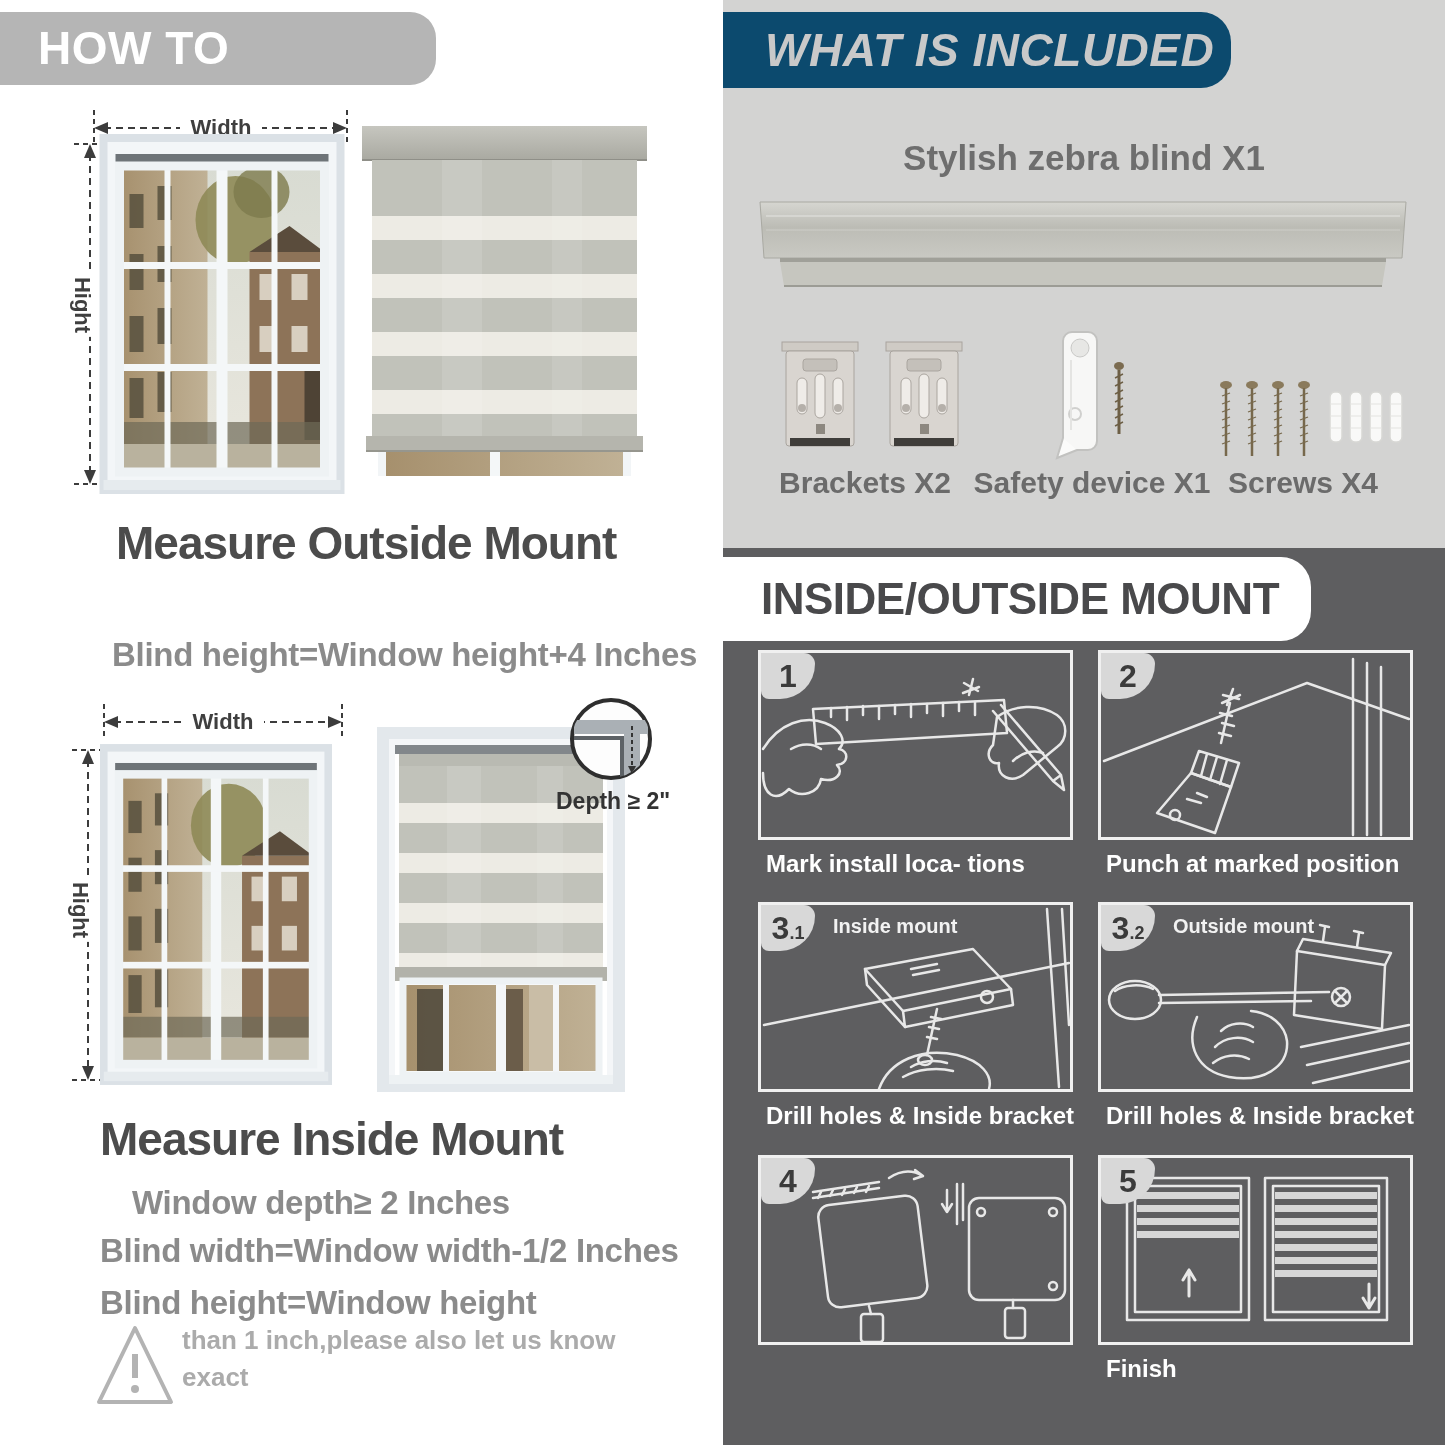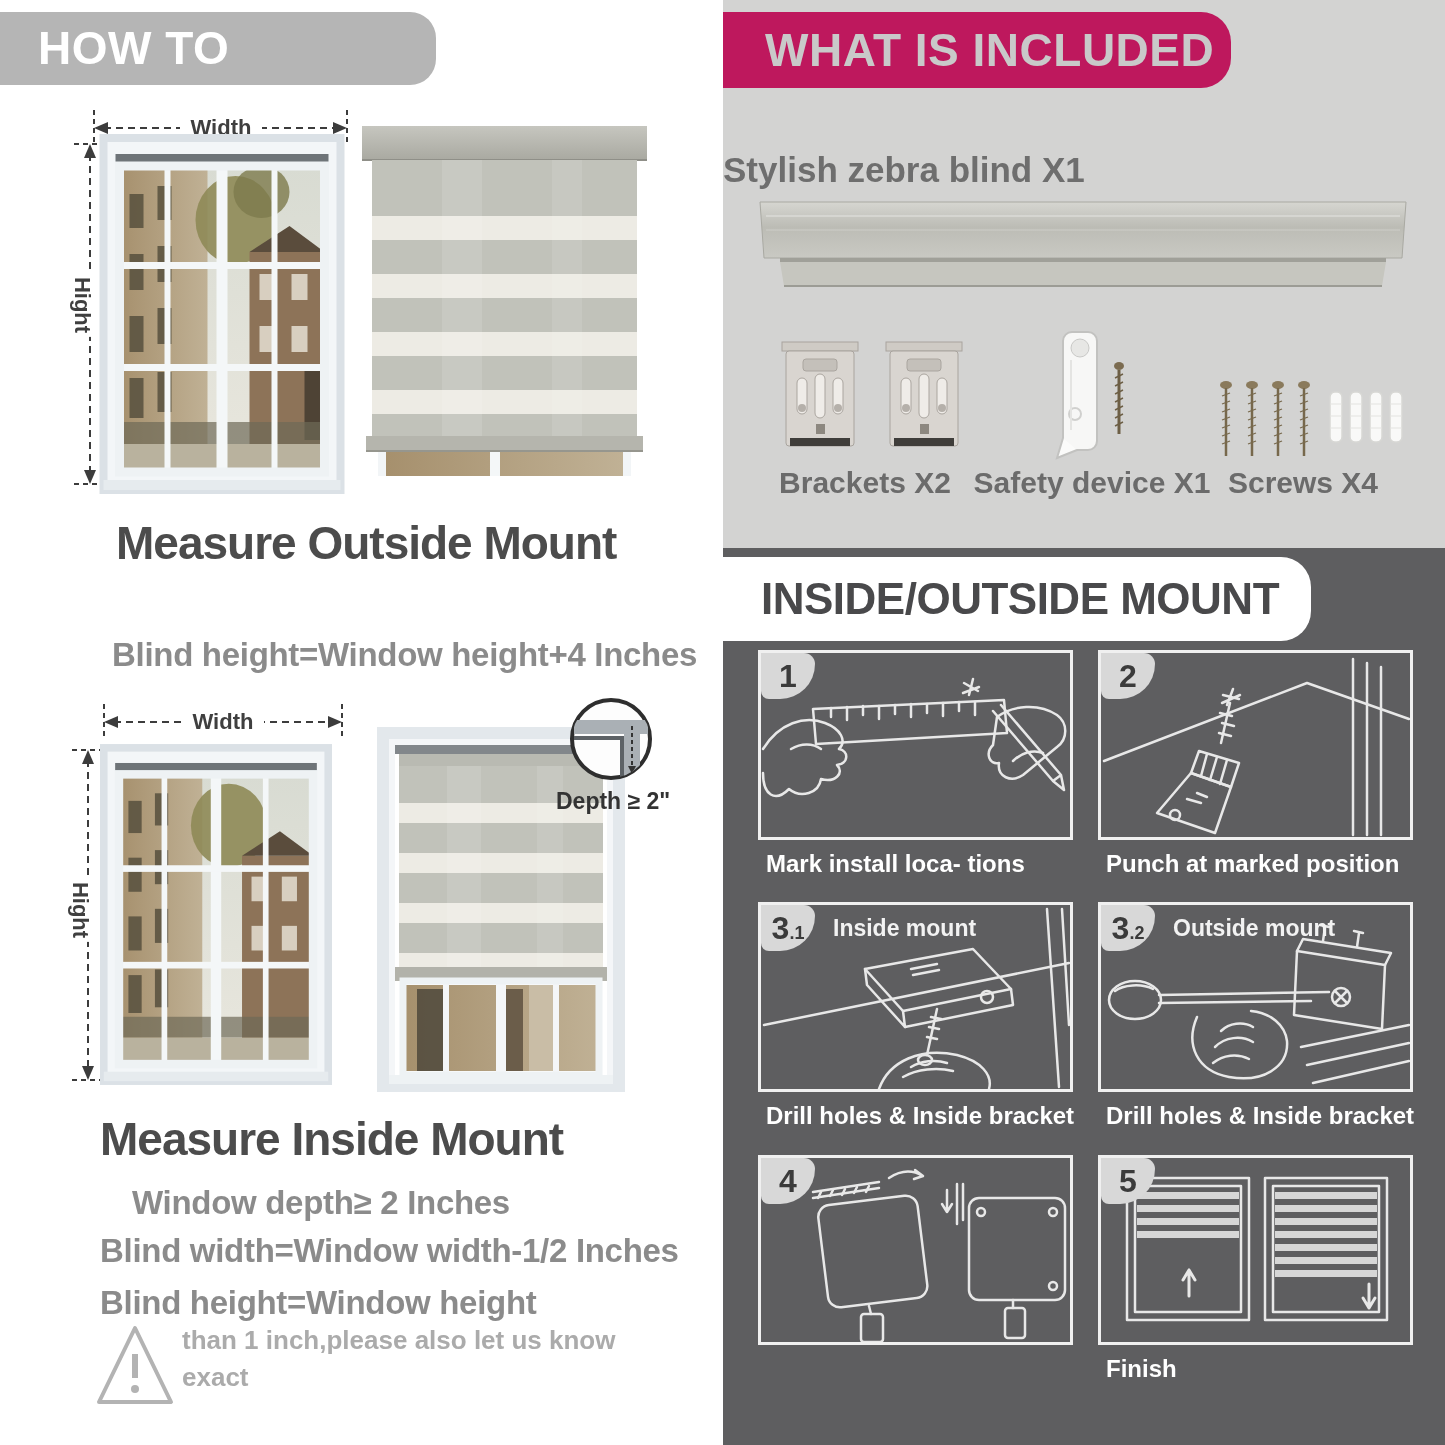--- a/index.html
+++ b/index.html
@@ -12,38 +12,38 @@
             line-height:73px;padding-left:38px;letter-spacing:.5px;box-sizing:border-box;}
   .sec-title{font-size:46px;font-weight:bold;color:#4c4c4c;letter-spacing:-1px;}
   .sec-line{font-size:33px;font-weight:bold;color:#8b8b8b;letter-spacing:-.3px;}
   .dim-label-v{font-size:22px;font-weight:bold;color:#3f3f3f;background:#fff;
                transform:rotate(90deg);transform-origin:center;padding:2px 4px;}
   .depth-label{font-size:23px;font-weight:bold;color:#333;}
   .note-text{font-size:26px;font-weight:bold;color:#ababab;line-height:37px;}
   
   .bg-light{left:723px;top:0;width:722px;height:548px;background:#d3d3d2;}
   .bg-dark{left:723px;top:548px;width:722px;height:897px;background:#5e5e60;}
-  .hdr-included{left:723px;top:12px;width:508px;height:76px;background:#be185d;
+  .hdr-included{left:723px;top:12px;width:508px;height:76px;background:#0c4a6e;
                 border-radius:0 30px 30px 0;color:#c9c9c9;font-size:46px;font-weight:bold;
-                line-height:76px;padding-left:42px;letter-spacing:.5px;box-sizing:border-box;}
-  .blind-label{left:723px;top:138px;width:722px;text-align:left;font-size:35px;
-               font-weight:bold;color:#6e6e6e;margin-top:12px;}
+                line-height:76px;padding-left:42px;letter-spacing:.5px;box-sizing:border-box;font-style:italic;}
+  .blind-label{left:723px;top:138px;width:722px;text-align:center;font-size:35px;
+               font-weight:bold;color:#6e6e6e;}
   .item-label{font-size:30px;font-weight:bold;color:#6b6b6b;text-align:center;}
   .hdr-mount{left:723px;top:557px;width:588px;height:84px;background:#fff;
              border-radius:0 30px 30px 0;color:#49494b;font-size:44px;font-weight:bold;
              line-height:84px;padding-left:38px;letter-spacing:-.5px;box-sizing:border-box;}
   .panel{width:315px;}
   .panel .box{position:relative;width:309px;height:184px;border:3px solid #f0f0f0;}
   .panel .caption{margin-top:10px;font-size:24px;font-weight:bold;color:#fff;white-space:nowrap;margin-left:8px;}
   .badge{position:absolute;left:0;top:0;width:54px;height:46px;background:#d8d8d8;
          border-radius:0 14px 44px 10px;color:#3b3b3b;font-weight:bold;
          display:flex;align-items:center;justify-content:center;}
   .badge .n{font-size:32px;line-height:1;}
   .badge .s{font-size:18px;line-height:1;margin-top:10px;}
-  .panel-title{position:absolute;left:72px;top:10px;font-size:23px;font-weight:bold;color:#f2f2f2;}
+  .panel-title{position:absolute;left:72px;top:10px;font-size:20px;font-weight:bold;color:#f2f2f2;}
   .lineart{position:absolute;left:0;top:0;}
 </style>
 </head>
 <body>
 
 <div id="page">
 
   <div class="abs hdr-left">HOW TO MEASURE</div>
 
   <svg class="abs" style="left:88px;top:108px;" width="265" height="38" viewBox="0 0 265 38">

